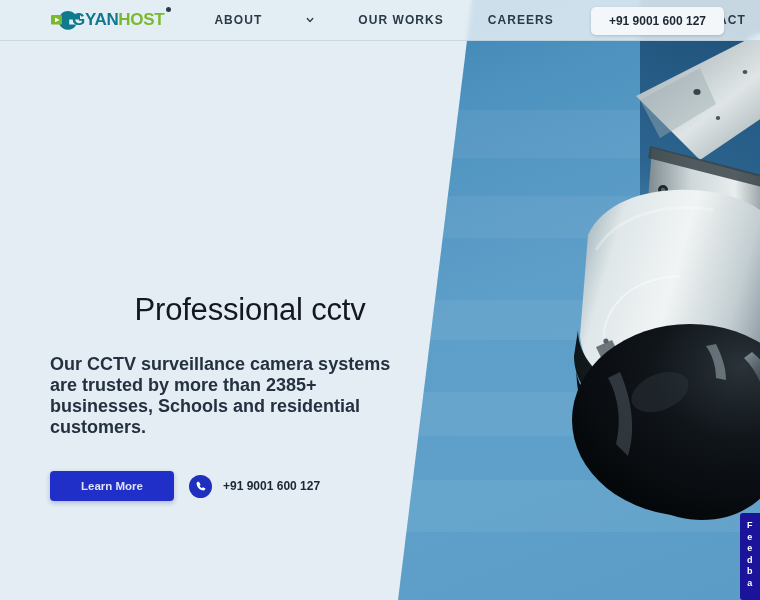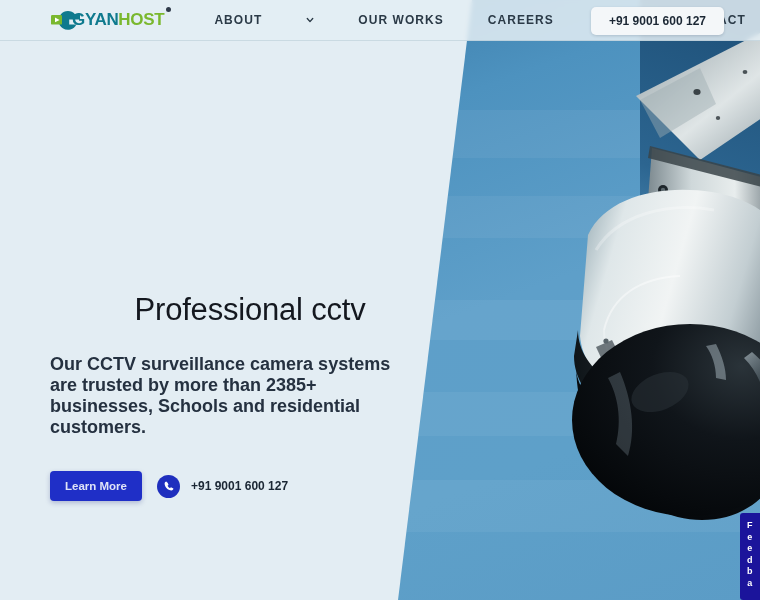--- a/index.html
+++ b/index.html
@@ -140,21 +140,21 @@
     margin-top: 33px;
     display: flex; align-items: center;
   }
   .btn-learn {
     background: #1f2fc7;
     color: #dfe3f7;
     font-size: 11.5px;
     font-weight: 600;
     border: none;
     border-radius: 4px;
-    padding: 9px 15px;
+    padding: 9px 31px;
     cursor: pointer;
     box-shadow: 0 2px 5px rgba(20,30,120,0.25);
     font-family: "Liberation Sans", sans-serif;
   }
   .phone-group {
     display: flex; align-items: center;
     margin-left: 15px;
   }
   .phone-circle {
     width: 23px; height: 23px;

